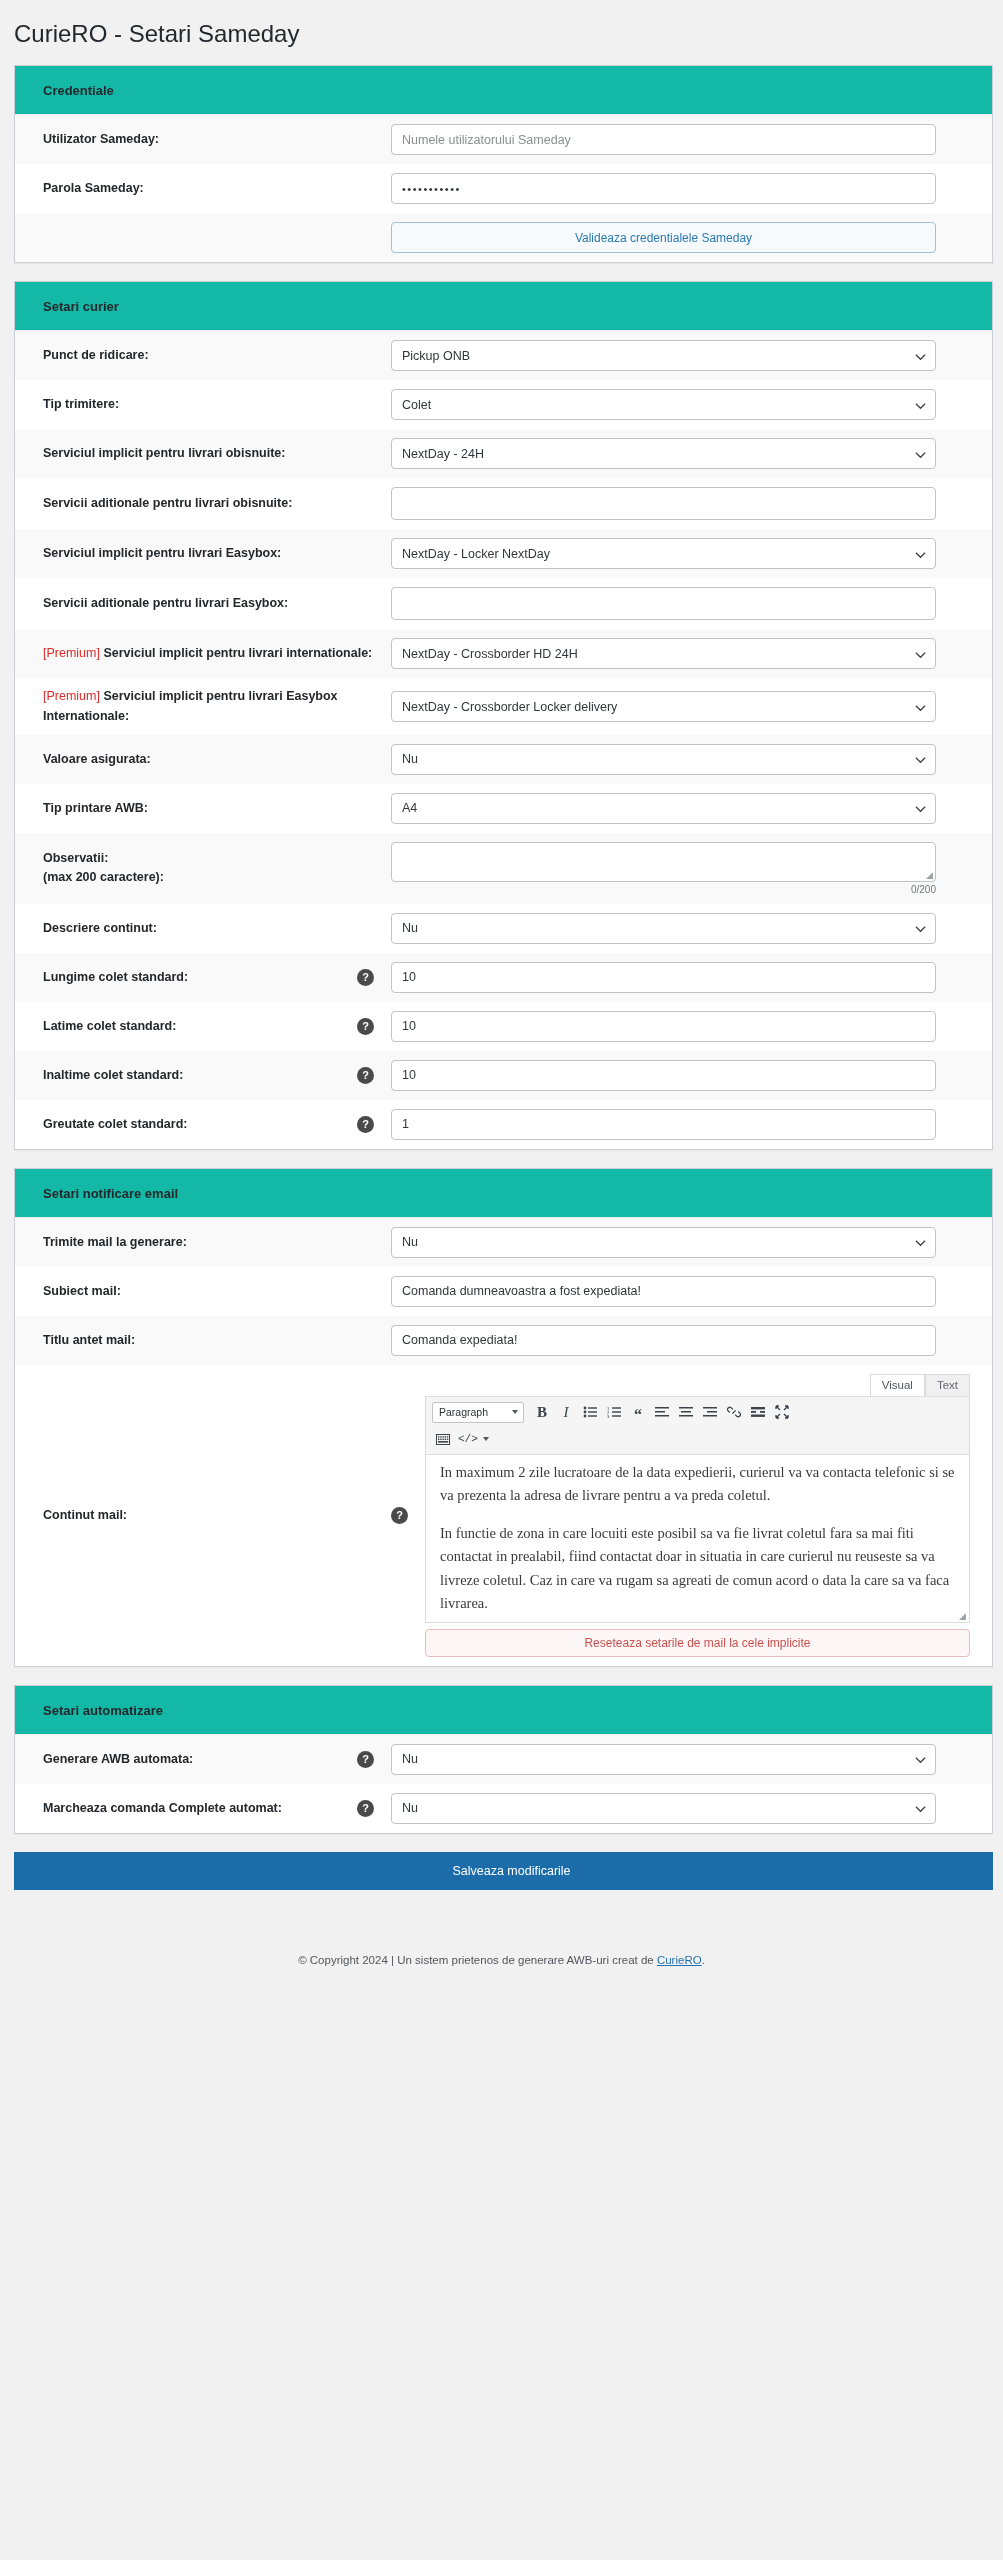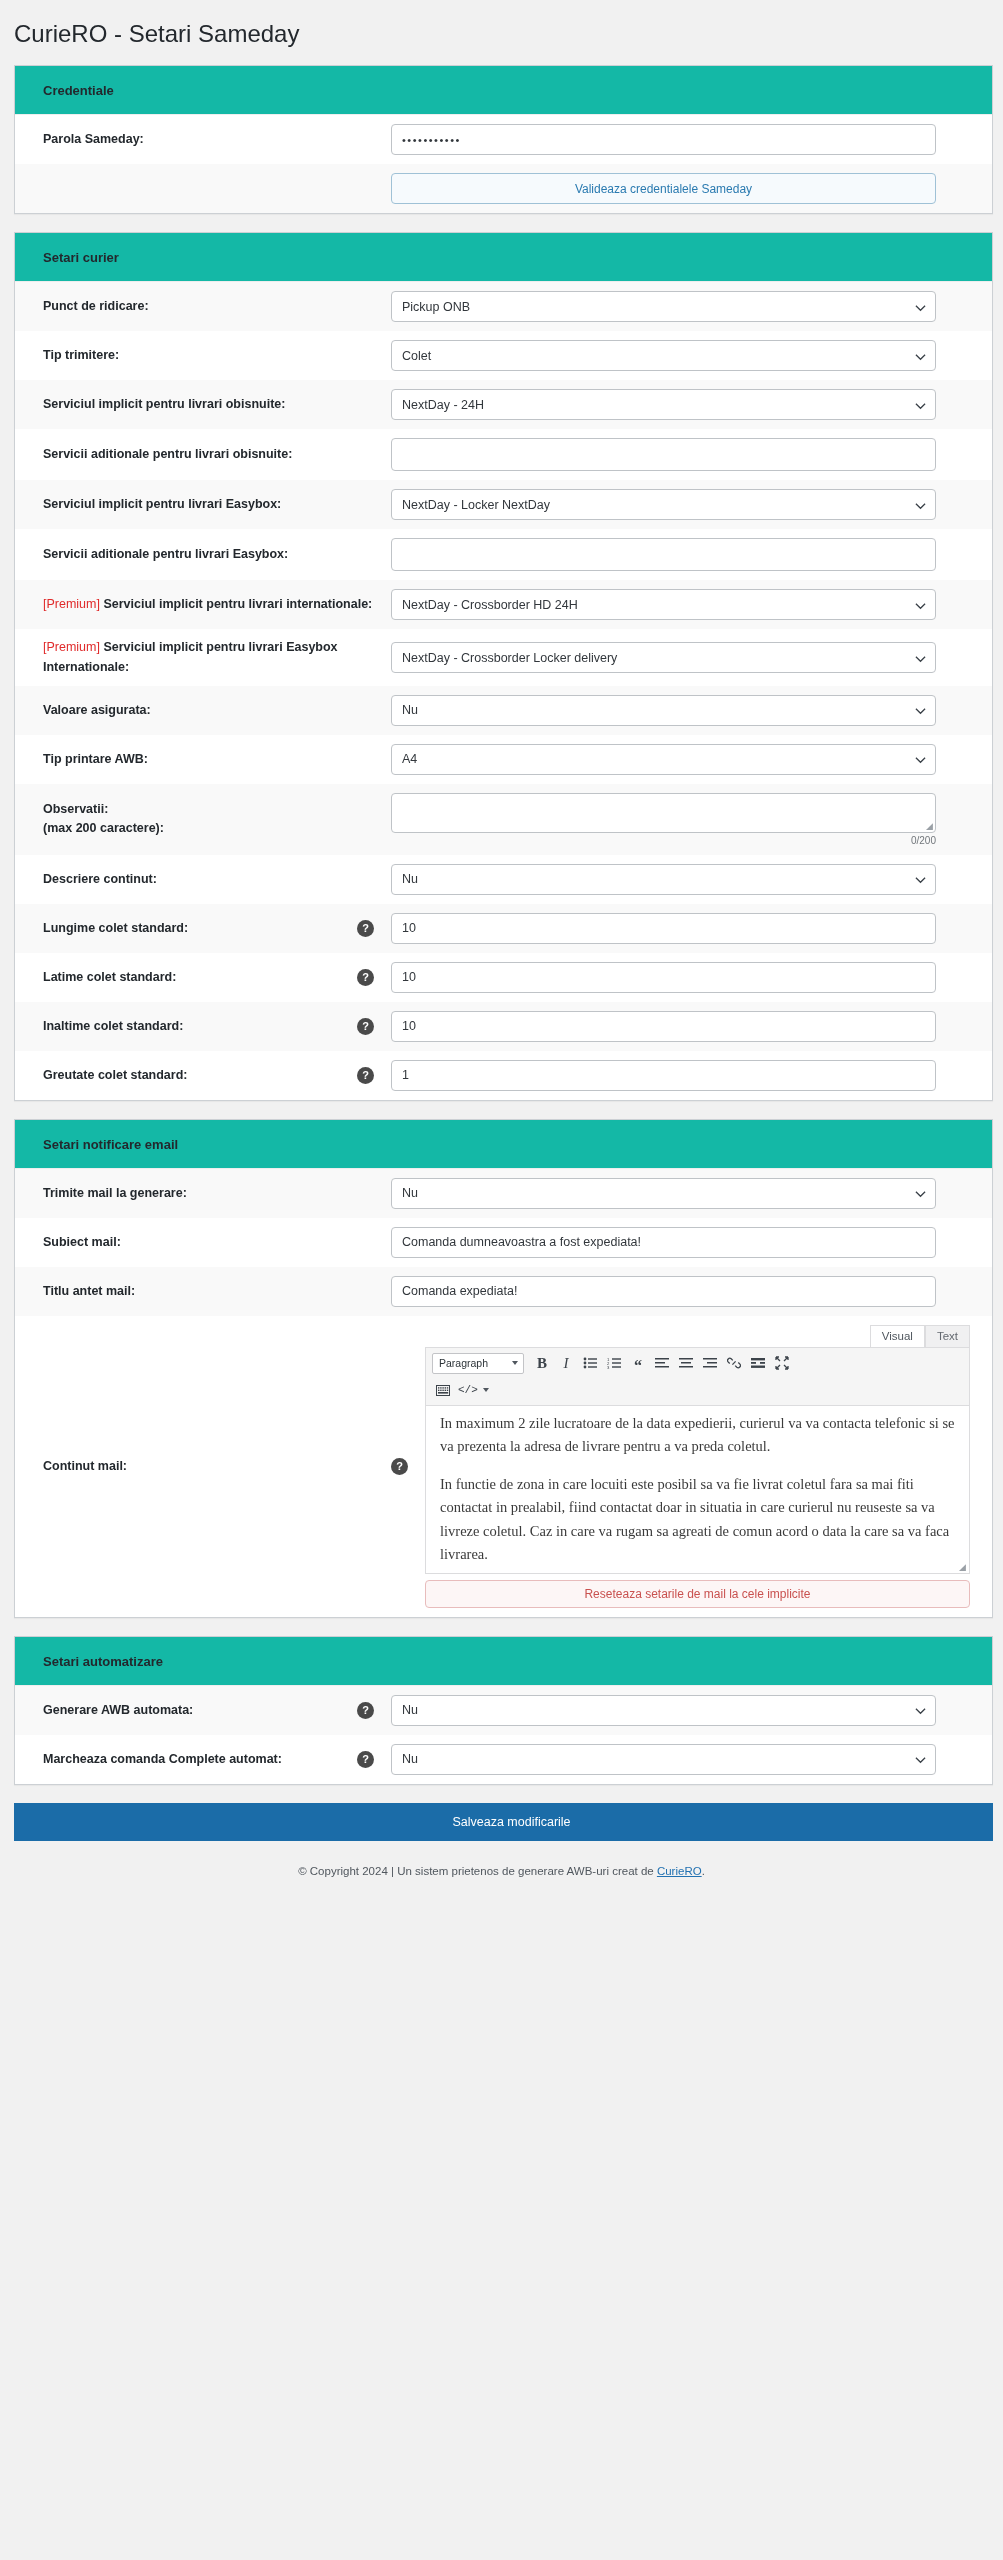--- a/index.html
+++ b/index.html
@@ -276,35 +276,42 @@
     cursor: pointer;
     font-family: "Liberation Sans", sans-serif;
     padding-left: 16px;
   }
 
   .footer {
     text-align: center;
     font-size: 11.5px;
     color: #50575e;
     padding: 24px 0 16px 0;
+    margin-top: 40px;
   }
   .footer a { color: #2271b1; }
 
   .rowgrp { display: block; }
 </style>
 </head>
 <body>
 
 <div class="page">
 
   <div class="page-title">CurieRO - Setari Sameday</div>
 
   <div class="card">
     <div class="card-header">Credentiale</div>
 
+    <div class="row alt">
+      <div class="row-label">Utilizator Sameday:</div>
+      <div class="field">
+        <div class="control placeholder">Numele utilizatorului Sameday</div>
+      </div>
+    </div>
 
     <div class="row">
       <div class="row-label">Parola Sameday:</div>
       <div class="field">
         <div class="control pw">•••••••••••</div>
       </div>
     </div>
 
     <div class="row alt">
       <div class="row-label"></div>

